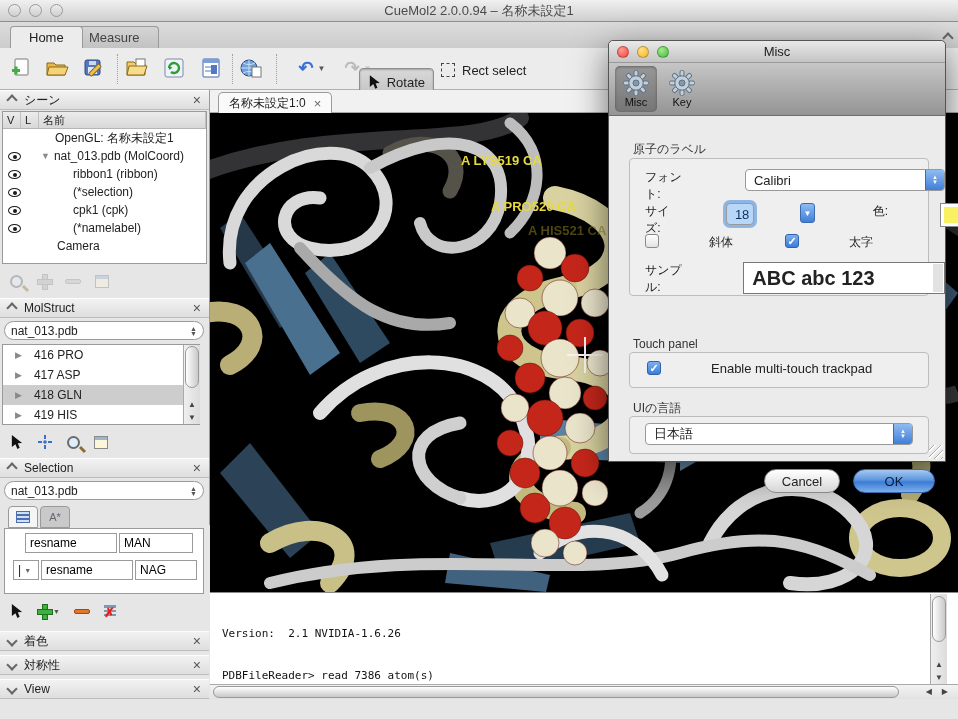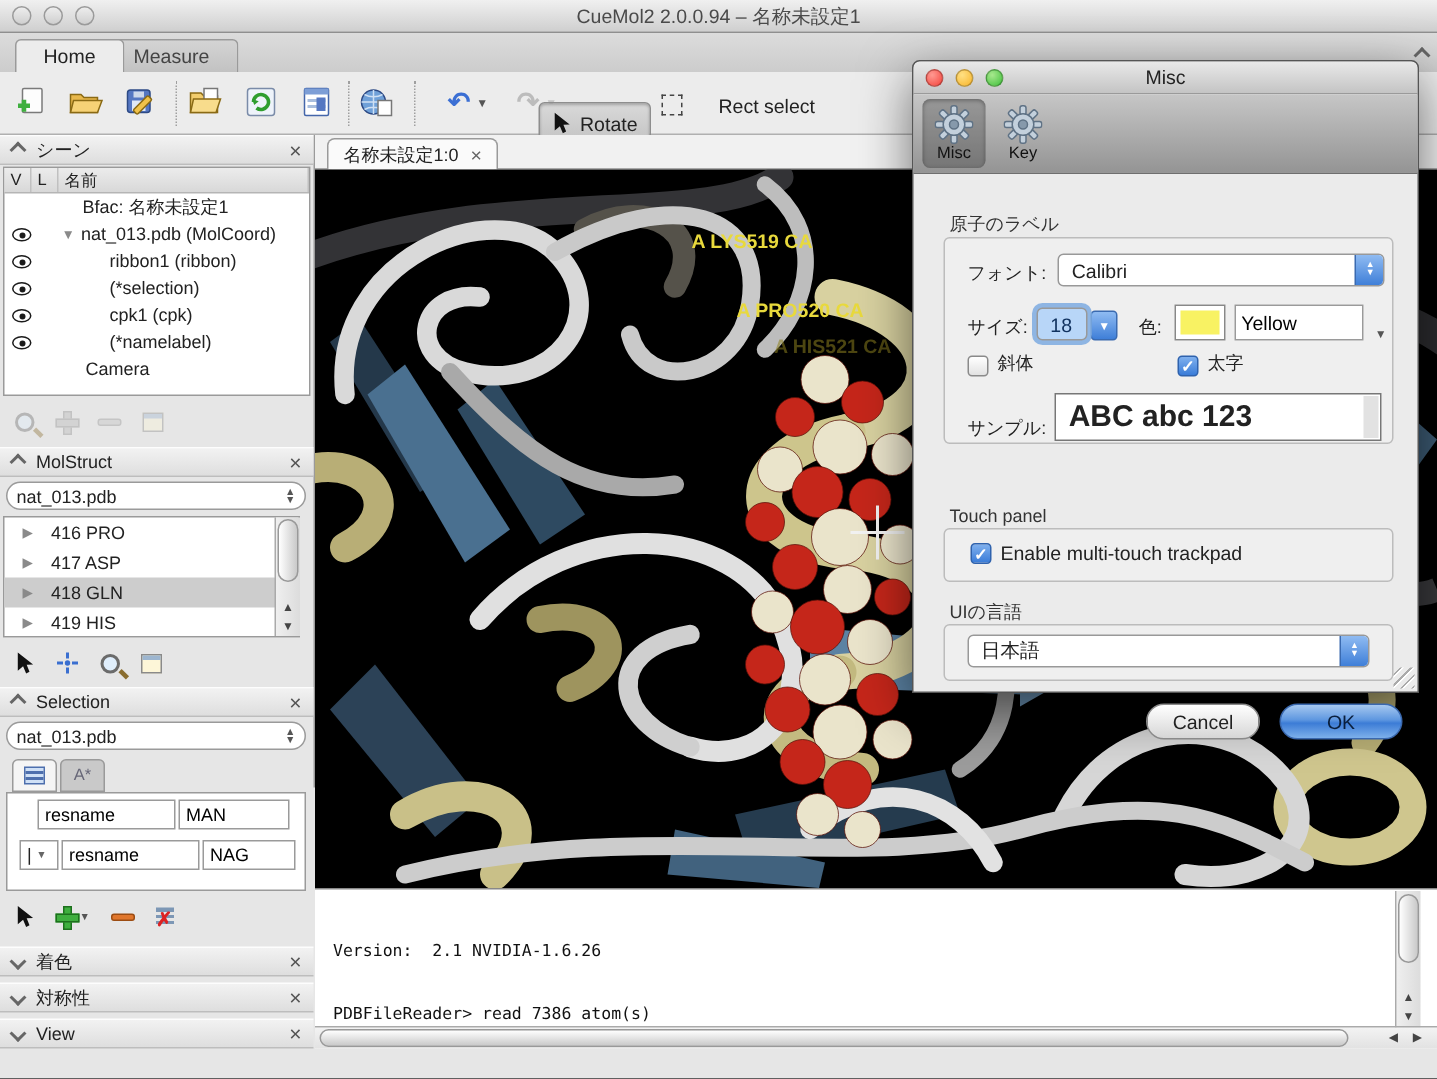--- a/index.html
+++ b/index.html
@@ -20,21 +20,21 @@
   .rtab.active{background:#ececec;z-index:2;}
   .rtab.inactive{background:linear-gradient(#d4d4d4,#c2c2c2);color:#444;}
   #ribbon{position:absolute;left:0;top:48px;width:958px;height:42px;background:#ececec;border-bottom:1px solid #b0b0b0;}
   .sep{position:absolute;top:6px;height:30px;width:0;border-left:1px dotted #9f9f9f;}
   .tbtn{position:absolute;top:7px;width:26px;height:26px;display:flex;align-items:center;justify-content:center;}
   .chevup{width:8px;height:8px;border-left:2px solid #666;border-bottom:2px solid #666;transform:rotate(135deg);}
   .chevdn{width:8px;height:8px;border-left:2px solid #666;border-bottom:2px solid #666;transform:rotate(-45deg);}
   #rotateBtn{position:absolute;left:359px;top:68px;width:75px;height:28px;border:1px solid #8e8e8e;border-radius:4px;
      background:linear-gradient(#d9d9d9,#c3c3c3);box-shadow:inset 0 1px 2px rgba(0,0,0,.25);
      display:flex;align-items:center;gap:6px;padding:0 8px;font-size:13px;}
-  #rectSel{position:absolute;left:441px;top:56px;height:28px;display:flex;align-items:center;gap:24px;font-size:13px;}
+  #rectSel{position:absolute;left:441px;top:56px;height:28px;display:flex;align-items:center;gap:7px;font-size:13px;}
   .dashbox{width:14px;height:14px;border:1.5px dashed #444;}
   .cursor-svg{width:13px;height:16px;}
   
   #sidebar{position:absolute;left:0;top:90px;width:210px;height:435px;background:#e6e6e6;border-right:1px solid #9a9a9a;}
   .phdr{position:absolute;left:0;width:209px;height:20px;display:flex;align-items:center;gap:8px;padding:0 8px;
         font-size:12px;background:linear-gradient(#f2f2f2,#dedede);border-top:1px solid #fdfdfd;border-bottom:1px solid #bdbdbd;}
   .phdr .x{margin-left:auto;font-size:14px;color:#555;line-height:1;}
   .whitebox{position:absolute;background:#fff;border:1px solid #9a9a9a;}
   .colhdr{display:flex;height:17px;background:linear-gradient(#ececec,#d8d8d8);border-bottom:1px solid #b5b5b5;font-size:11px;}
   .colhdr div{border-right:1px solid #c0c0c0;display:flex;align-items:center;padding-left:4px;}
@@ -101,21 +101,21 @@
     background:linear-gradient(#e9e9e9,#c4c4c4);border-bottom:1px solid #9a9a9a;display:flex;align-items:center;}
   #dlgTitle .t{position:absolute;left:0;right:0;text-align:center;font-size:13px;color:#222;}
   .dtl{width:12px;height:12px;border-radius:50%;margin-left:8px;border:1px solid rgba(0,0,0,.25);}
   #dlgTools{position:absolute;left:0;top:22px;width:100%;height:53px;
     background:linear-gradient(#c6c6c6,#949494);border-bottom:1px solid #6e6e6e;display:flex;gap:4px;padding:3px 6px 0 6px;}
   .dtool{width:42px;height:46px;display:flex;flex-direction:column;align-items:center;justify-content:center;font-size:11px;color:#111;border-radius:5px;}
   .dtool.pressed{background:rgba(0,0,0,.22);box-shadow:inset 0 1px 3px rgba(0,0,0,.35);}
   #dlgBody{position:absolute;left:0;top:75px;width:100%;bottom:0;font-size:12px;}
   .sect{position:absolute;left:24px;font-size:12px;color:#333;}
   .gbox{position:absolute;left:20px;width:300px;border:1px solid #bcbcbc;border-radius:4px;background:#efefef;}
-  .drow{position:absolute;display:flex;align-items:flex-end;font-size:12px;}
+  .drow{position:absolute;display:flex;align-items:flex-start;font-size:12px;gap:44px;}
   .acombo{height:22px;background:#fff;border:1px solid #999;border-radius:4px;display:flex;align-items:center;
      padding-left:8px;font-size:13px;position:relative;overflow:hidden;}
   .acombo .cap{position:absolute;right:0;top:0;bottom:0;width:19px;background:linear-gradient(#8fbbf2,#3f7fd8);
      border-left:1px solid #3a6ab0;display:flex;flex-direction:column;align-items:center;justify-content:center;color:#fff;font-size:6px;line-height:5px;}
   .cbox{width:14px;height:14px;border:1px solid #8a8a8a;border-radius:3px;background:linear-gradient(#fff,#e2e2e2);
      display:flex;align-items:center;justify-content:center;margin-right:6px;}
   .cbox.on{background:linear-gradient(#7fb0ee,#3a7cd8);border-color:#2f62ad;color:#fff;font-size:11px;font-weight:bold;}
   .swatch{width:34px;height:24px;background:#fff;border:1px solid #888;padding:3px;}
   .swatch div{width:100%;height:100%;}
   .aqbtn{position:absolute;height:24px;border-radius:13px;border:1px solid #8a8a8a;font-size:13px;
@@ -227,21 +227,21 @@
       <span>シーン</span>
       <span class="x">×</span>
     </div>
     <div class="whitebox" style="left:2px;top:21px;width:205px;height:153px;">
       <div class="colhdr">
         <div style="width:18px;">V</div>
         <div style="width:18px;">L</div>
         <div style="flex:1;">名前</div>
       </div>
       <div class="trow">
-        <span style="padding-left:52px;">Bfac: 名称未設定1</span>
+        <span style="padding-left:52px;">OpenGL: 名称未設定1</span>
       </div>
       <div class="trow">
         <span class="eye"></span>
         <span class="tri" style="padding-left:38px;">▼</span>
         <span>nat_013.pdb (MolCoord)</span>
       </div>
       <div class="trow">
         <span class="eye"></span>
         <span style="padding-left:70px;">ribbon1 (ribbon)</span>
       </div>
@@ -461,21 +461,21 @@
           <circle cx="335" cy="430" r="14" fill="#eae4cb"></circle>
         <circle cx="365" cy="440" r="12" fill="#eae4cb"></circle>
       </g>
 
       <g>
         <path d="M357,242 h36 M375,224 v36" stroke="#f2f2f2" stroke-width="2"></path>
       </g>
     </svg>
     <div class="mlabel" style="left:251px;top:40px;">A LYS519 CA</div>
     <div class="mlabel" style="left:281px;top:86px;">A PRO520 CA</div>
-    <div class="mlabel dim" style="left:306px;top:110px;">A HIS521 CA</div>
+    <div class="mlabel dim" style="left:318px;top:110px;">A HIS521 CA</div>
   </div>
 
   <div id="console">
     <div id="conText">
       <div>Version:  2.1 NVIDIA-1.6.26</div>
       <div>PDBFileReader&gt; read 7386 atom(s)</div>
       
       
     </div>
     <div class="vscroll" id="convs" style="position:absolute;">

